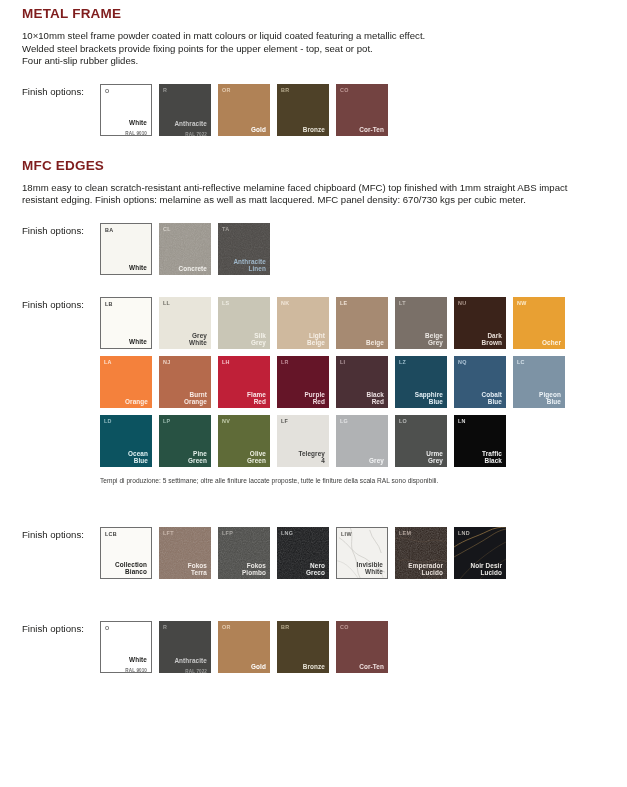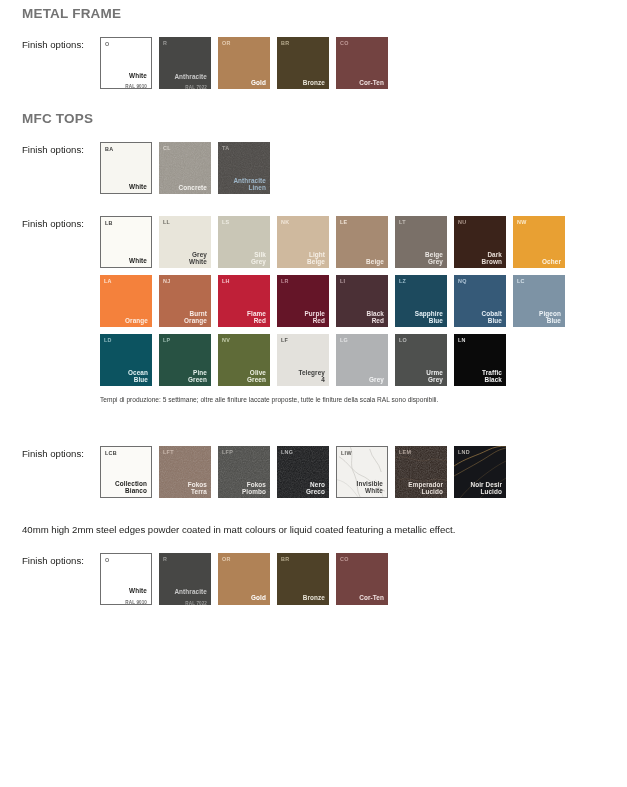--- a/index.html
+++ b/index.html
@@ -5,21 +5,21 @@
   html,body{margin:0;padding:0;}
   body{
     width:627px;height:787px;overflow:hidden;background:#ffffff;
     font-family:"Liberation Sans",sans-serif;color:#1d1d1b;
     -webkit-font-smoothing:antialiased;
   }
   .page{position:relative;width:627px;height:787px;padding:0;box-sizing:border-box;}
   .section{padding:0 22px;}
   h2.sec-title{
     font-size:13.5px;font-weight:bold;letter-spacing:.2px;margin:0 0 9px 0;
-    color:#737373;
+    color:#7f1d1d;
   }
   .sec-body{
     font-size:9.6px;line-height:12.6px;color:#1d1d1b;margin:0;max-width:572px;
   }
   .finish-row{display:flex;align-items:flex-start;margin-top:16px;}
   .finish-label{
     font-size:9.6px;color:#1d1d1b;width:78px;flex:0 0 78px;padding-top:2px;
   }
   .swatch-wrap{display:flex;flex-wrap:wrap;gap:7px 7px;}
   .grid-rows{display:flex;flex-direction:column;gap:7px;}
@@ -51,20 +51,23 @@
   .s-porc{padding-top:26px;}
   .s-edges{padding-top:26px;}
 </style>
 </head>
 <body>
 
 <div class="page">
 
   <div class="section s-metal">
     <h2 class="sec-title">METAL FRAME</h2>
+    <p class="sec-body" style="white-space:pre-line">10×10mm steel frame powder coated in matt colours or liquid coated featuring a metallic effect.
+Welded steel brackets provide fixing points for the upper element - top, seat or pot.
+Four anti-slip rubber glides.</p>
     <div class="finish-row">
       <div class="finish-label">Finish options:</div>
       <div class="swatch-wrap">
           <div class="sw bordered has-ral" style="background:#ffffff">
             <span class="code" style="color:#6d6d6d">O</span>
             <span class="nm" style="color:#1d1d1b">White</span>
             <span class="ral" style="color:#6d6d6d">RAL 9010</span>
           </div>
           <div class="sw has-ral" style="background:#474745">
             <span class="code" style="color:#9a9a98">R</span>
@@ -81,21 +84,22 @@
           </div>
           <div class="sw" style="background:#734341">
             <span class="code" style="color:#c09a97">CO</span>
             <span class="nm" style="color:#f0e2e0">Cor-Ten</span>
           </div>
         </div>
     </div>
   </div>
 
   <div class="section s-mfc">
-    <h2 class="sec-title">MFC TOPS</h2>
+    <h2 class="sec-title">MFC EDGES</h2>
+    <p class="sec-body">18mm easy to clean scratch-resistant anti-reflective melamine faced chipboard (MFC) top finished with 1mm straight ABS impact resistant edging. Finish options: melamine as well as matt lacquered. MFC panel density: 670/730 kgs per cubic meter.</p>
     <div class="finish-row">
       <div class="finish-label">Finish options:</div>
       <div class="swatch-wrap">
           <div class="sw bordered" style="background:#f7f6f1">
             <span class="code" style="color:#3c3c3b">BA</span>
             <span class="nm" style="color:#1d1d1b">White</span>
           </div>
           <div class="sw" style="background:#9b968d">
             <svg class="tex" viewBox="0 0 52 52" preserveAspectRatio="none">
               <filter id="f3">
@@ -305,21 +309,20 @@
               </g>
             </svg>
             <span class="code" style="color:#b6b3ae">LND</span>
             <span class="nm" style="color:#eae8e5">Noir Desir<br>Lucido</span>
           </div>
         </div>
     </div>
   </div>
 
   <div class="section s-edges">
-    <p class="sec-body">40mm high 2mm steel edges powder coated in matt colours or liquid coated featuring a metallic effect.</p>
     <div class="finish-row">
       <div class="finish-label">Finish options:</div>
       <div class="swatch-wrap">
           <div class="sw bordered has-ral" style="background:#ffffff">
             <span class="code" style="color:#6d6d6d">O</span>
             <span class="nm" style="color:#1d1d1b">White</span>
             <span class="ral" style="color:#6d6d6d">RAL 9010</span>
           </div>
           <div class="sw has-ral" style="background:#474745">
             <span class="code" style="color:#9a9a98">R</span>

